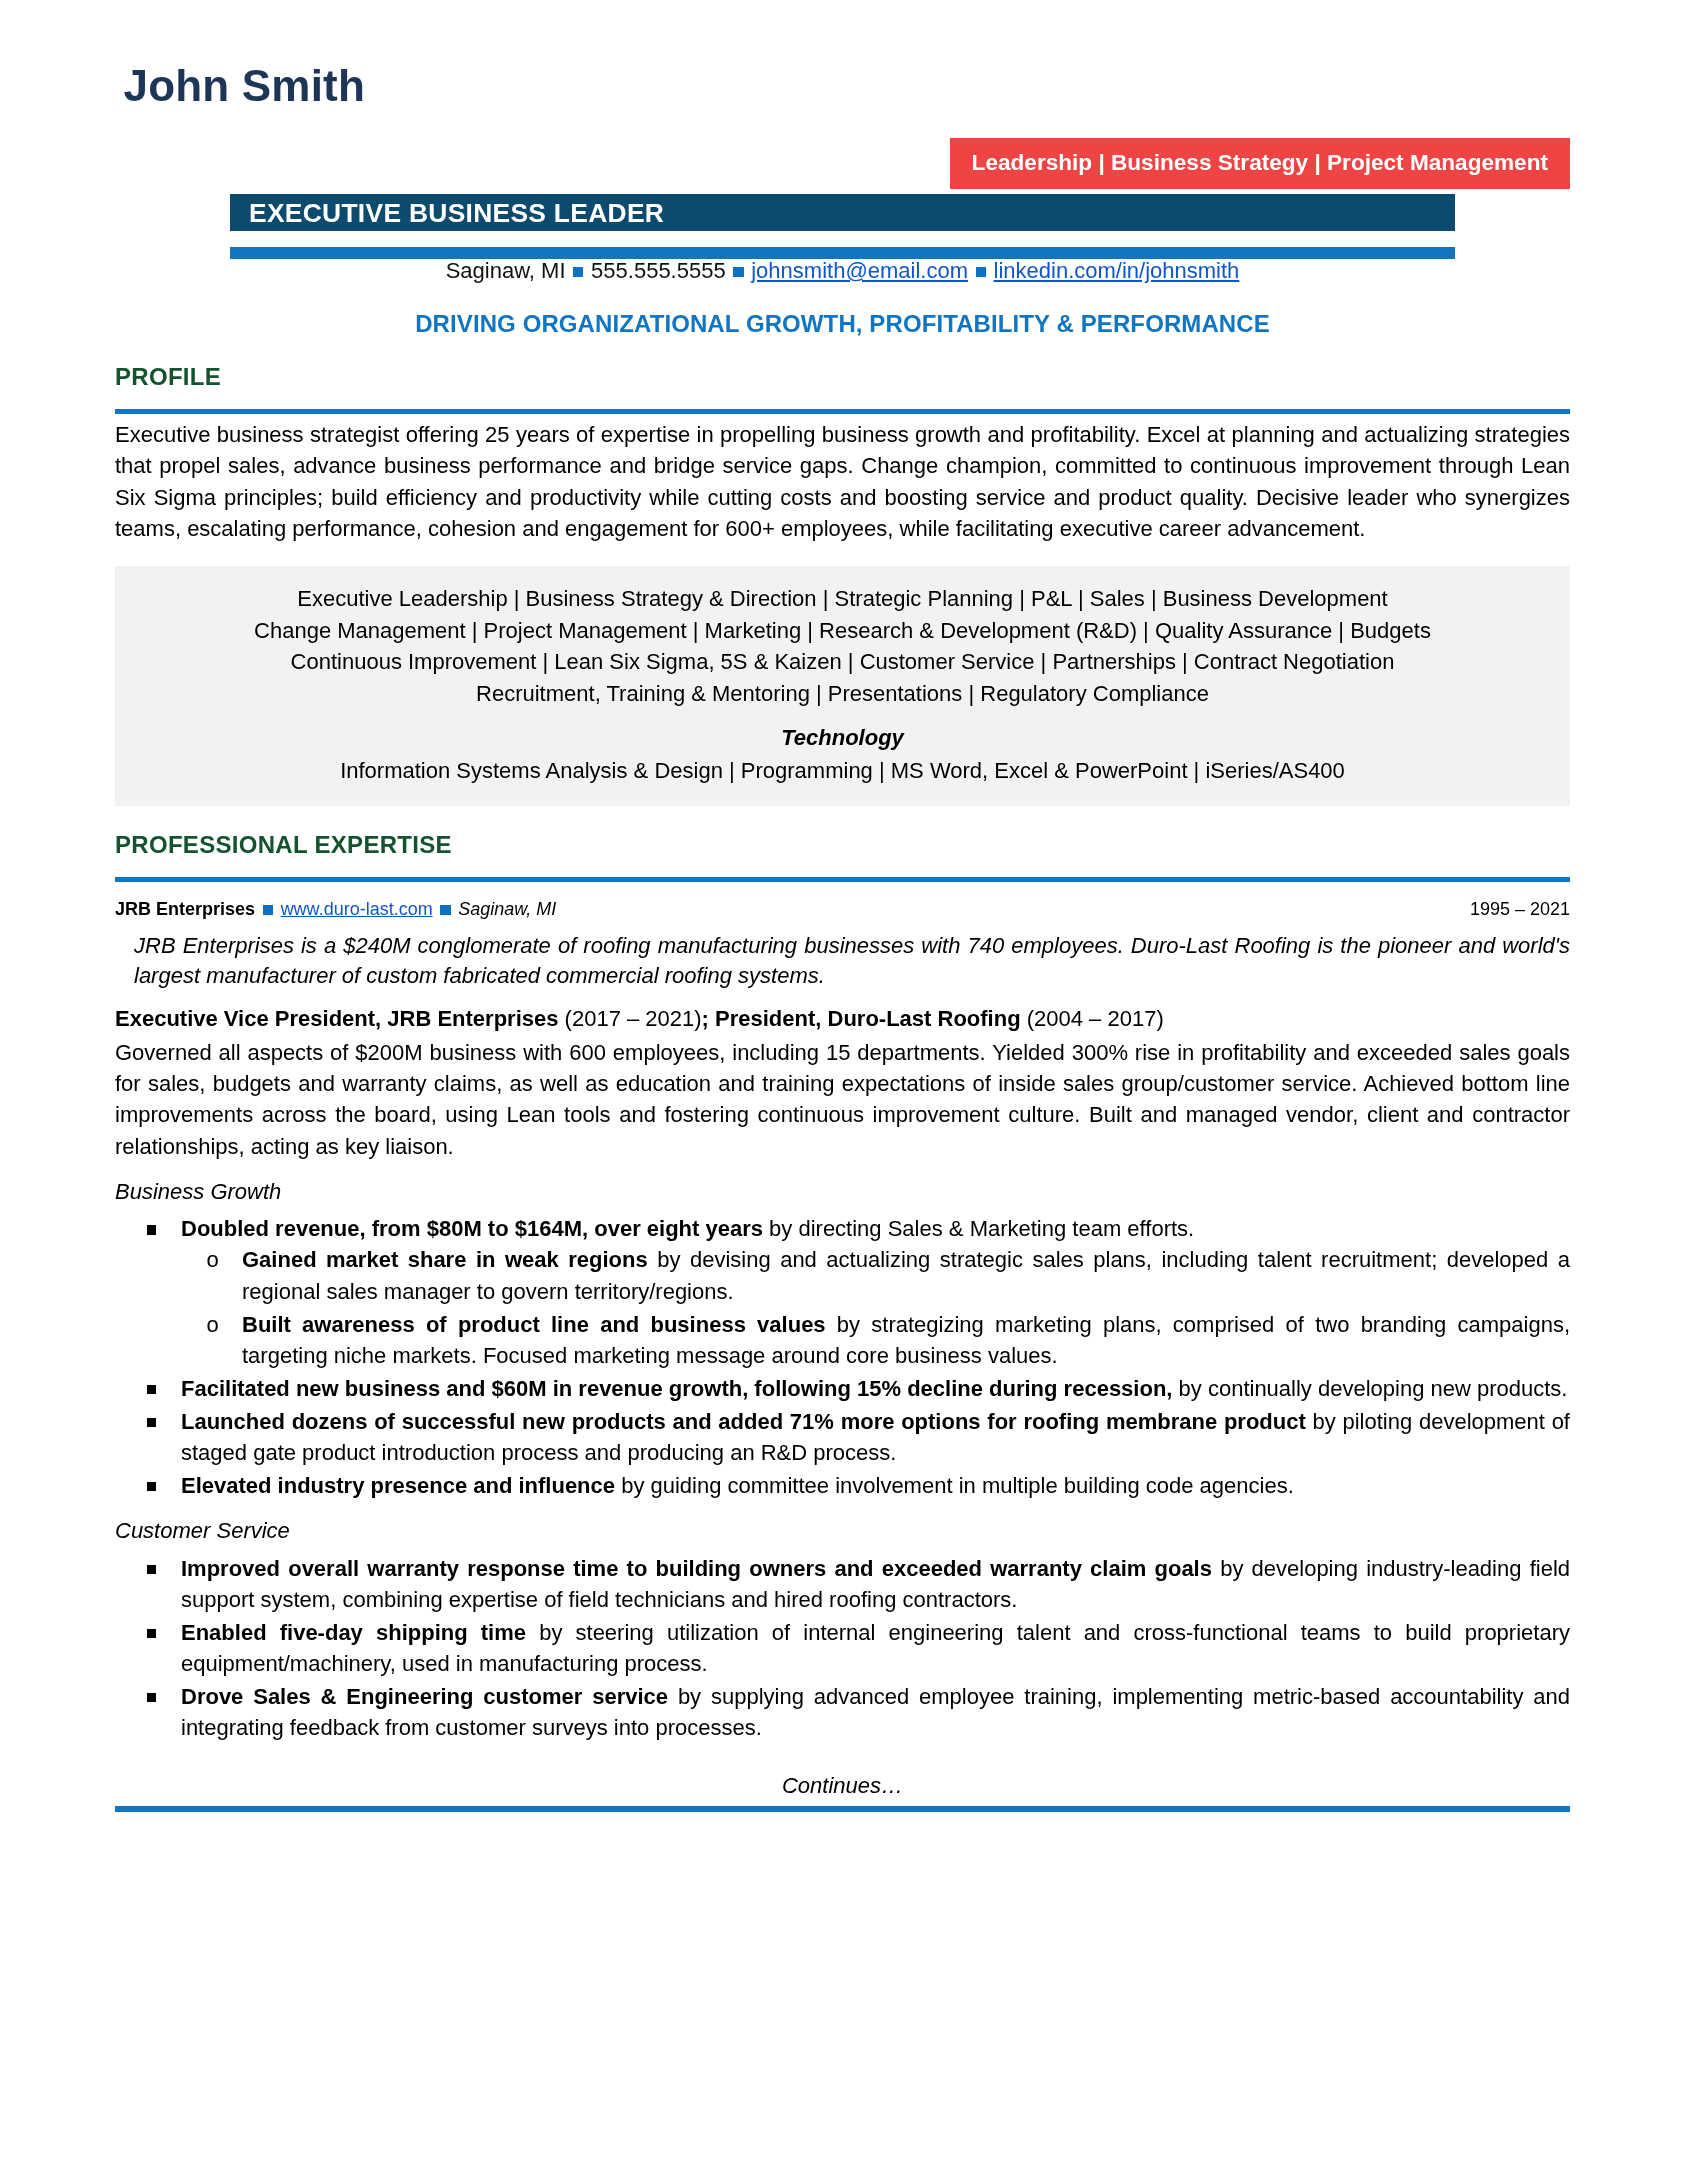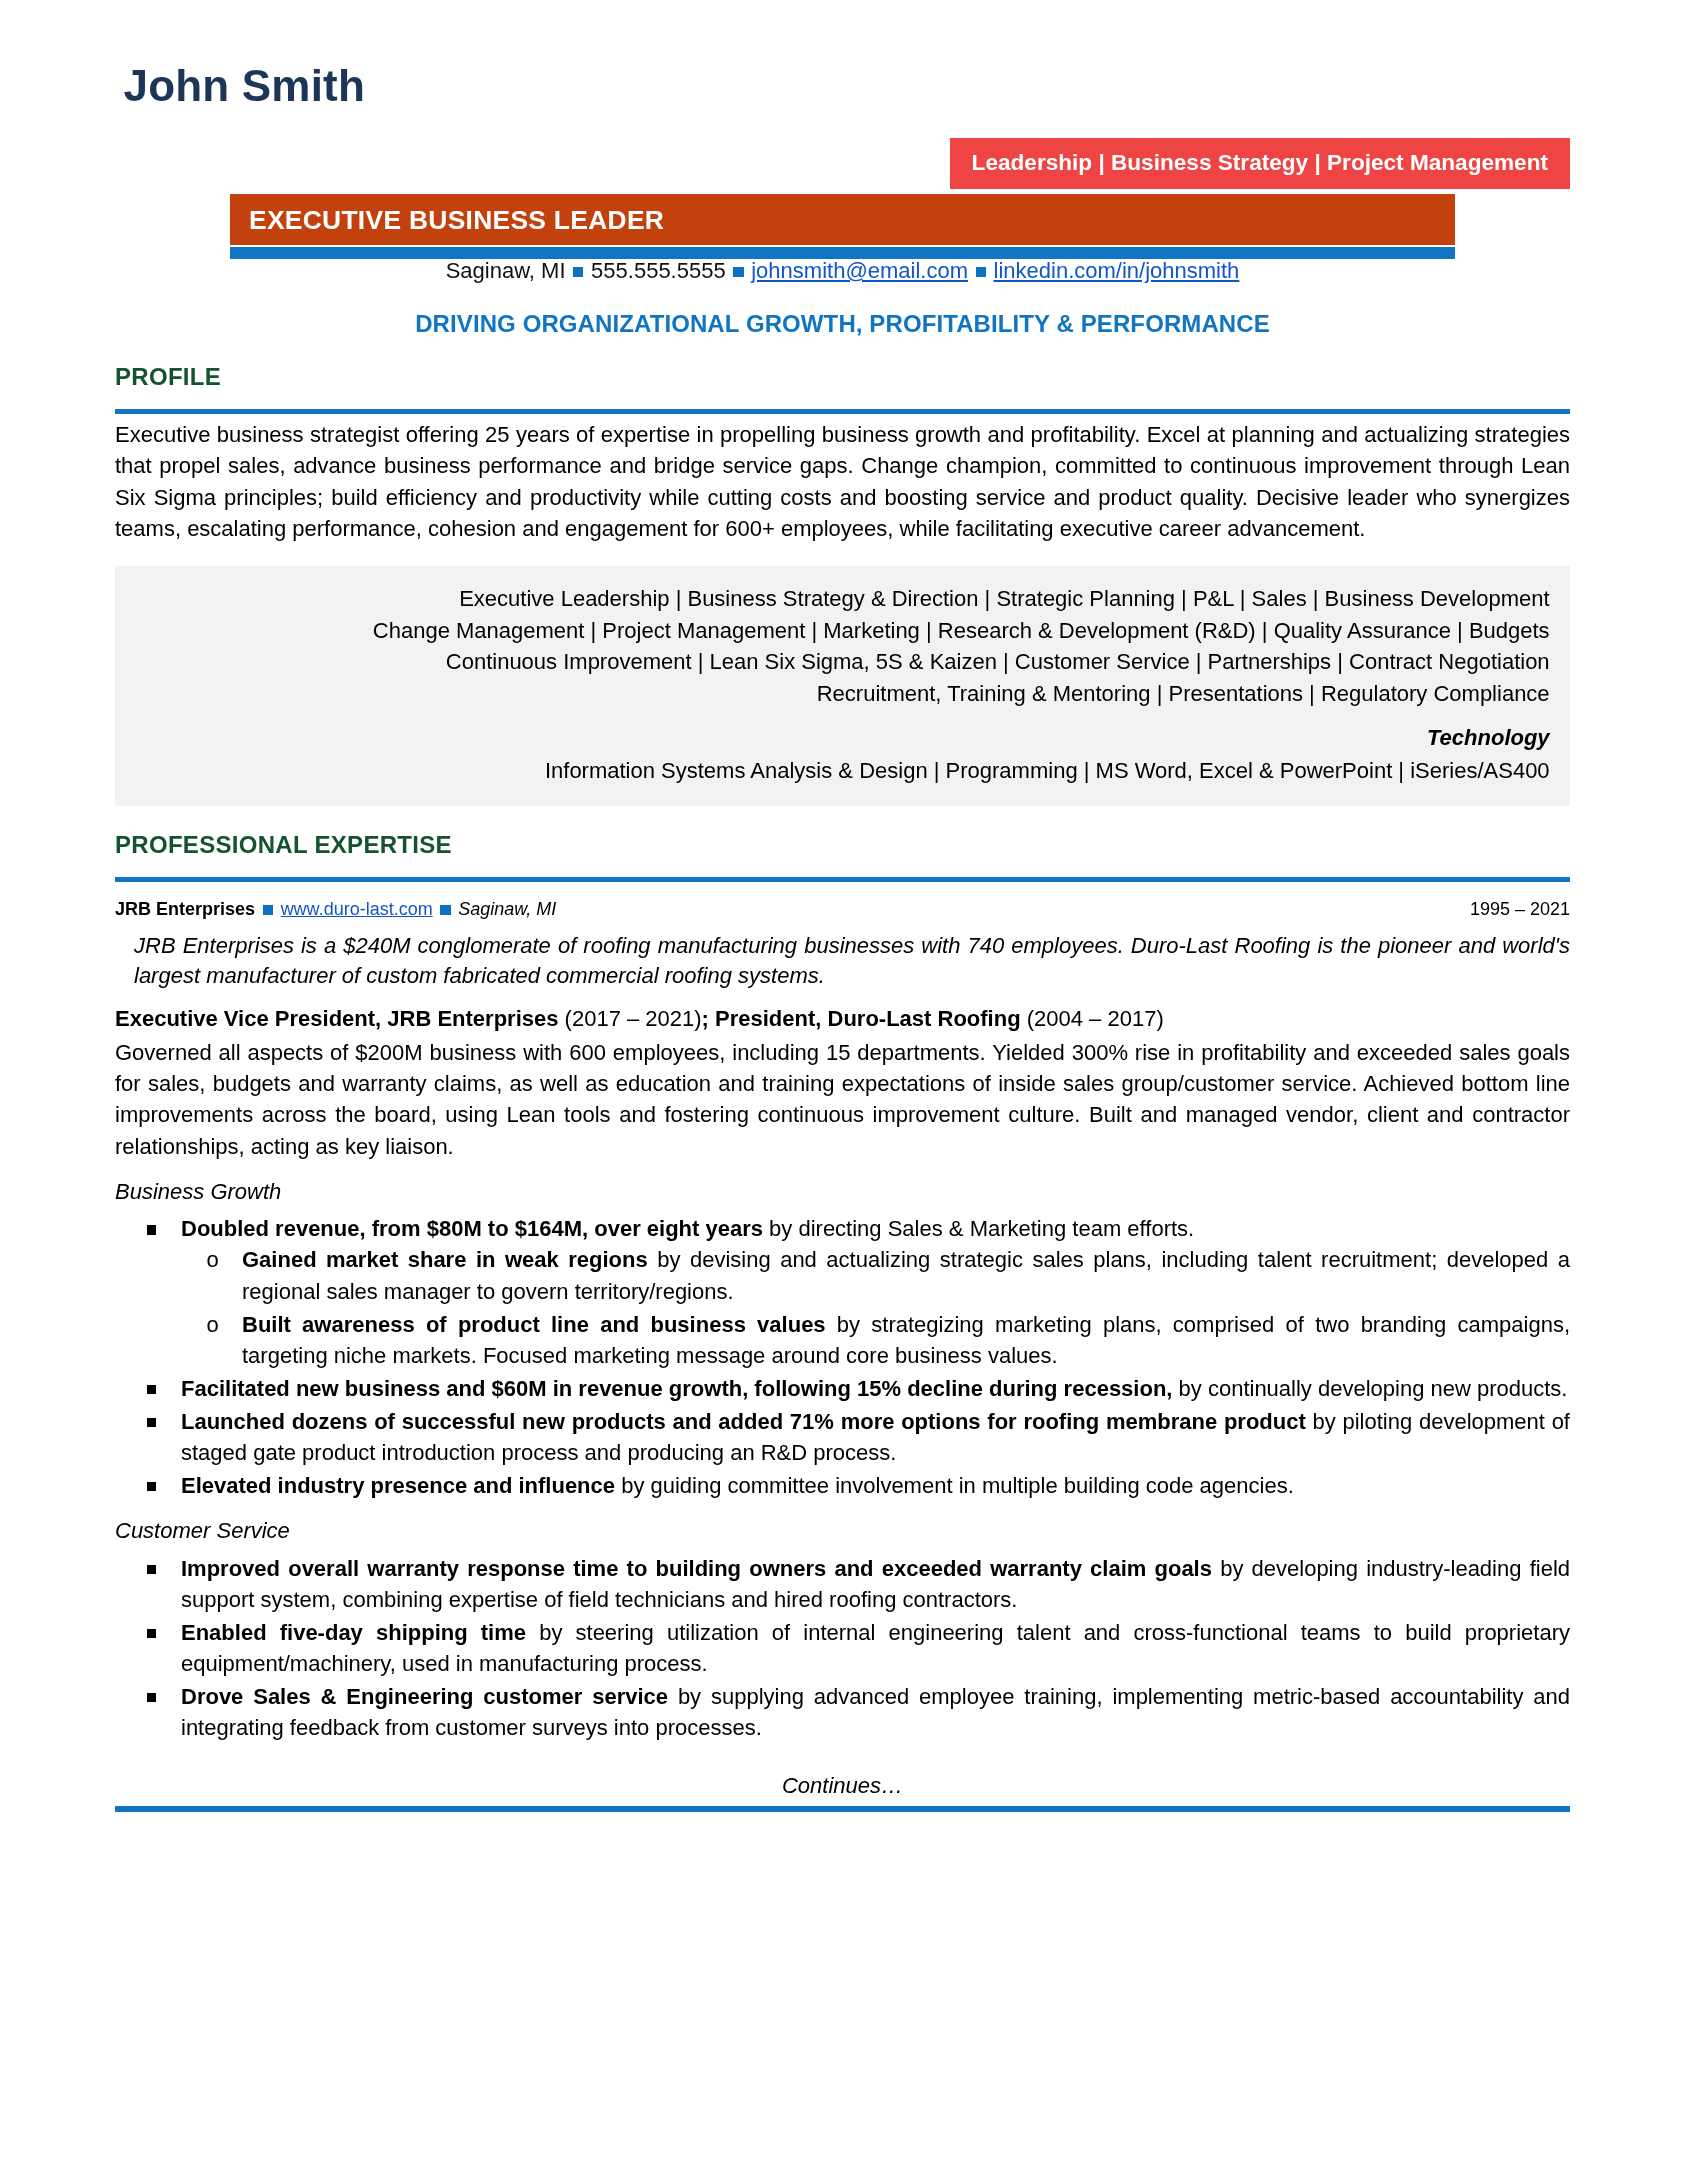--- a/index.html
+++ b/index.html
@@ -51,22 +51,22 @@
     font-weight: bold;
     padding: 12px 22px 12.8px 22px;
     white-space: nowrap;
     z-index: 3;
   }
   .title-bar {
     position: absolute;
     left: 115px;
     right: 115px;
     top: 194px;
-    height: 51px;
-    background: #c2410c;
+    height: 37px;
+    background: #0c4a6e;
     z-index: 2;
   }
   .title-bar span {
     position: absolute;
     left: 19px;
     top: 50%;
     transform: translateY(-50%);
     color: #ffffff;
     font-size: 26.4px;
     font-weight: bold;
@@ -129,21 +129,21 @@
     line-height: 1.42;
     text-align: justify;
     margin: 5px 0 0 0;
   }
 
   
   .comp-box {
     margin-top: 22px;
     background: #f2f2f2;
     padding: 17px 20.4px 19px 20.4px;
-    text-align: right;
+    text-align: center;
     font-size: 22px;
     line-height: 1.44;
   }
   .comp-box .tech-head {
     font-style: italic;
     font-weight: bold;
     margin-top: 12px;
   }
   .comp-box .tech-line {
     margin-top: 1.7px;

